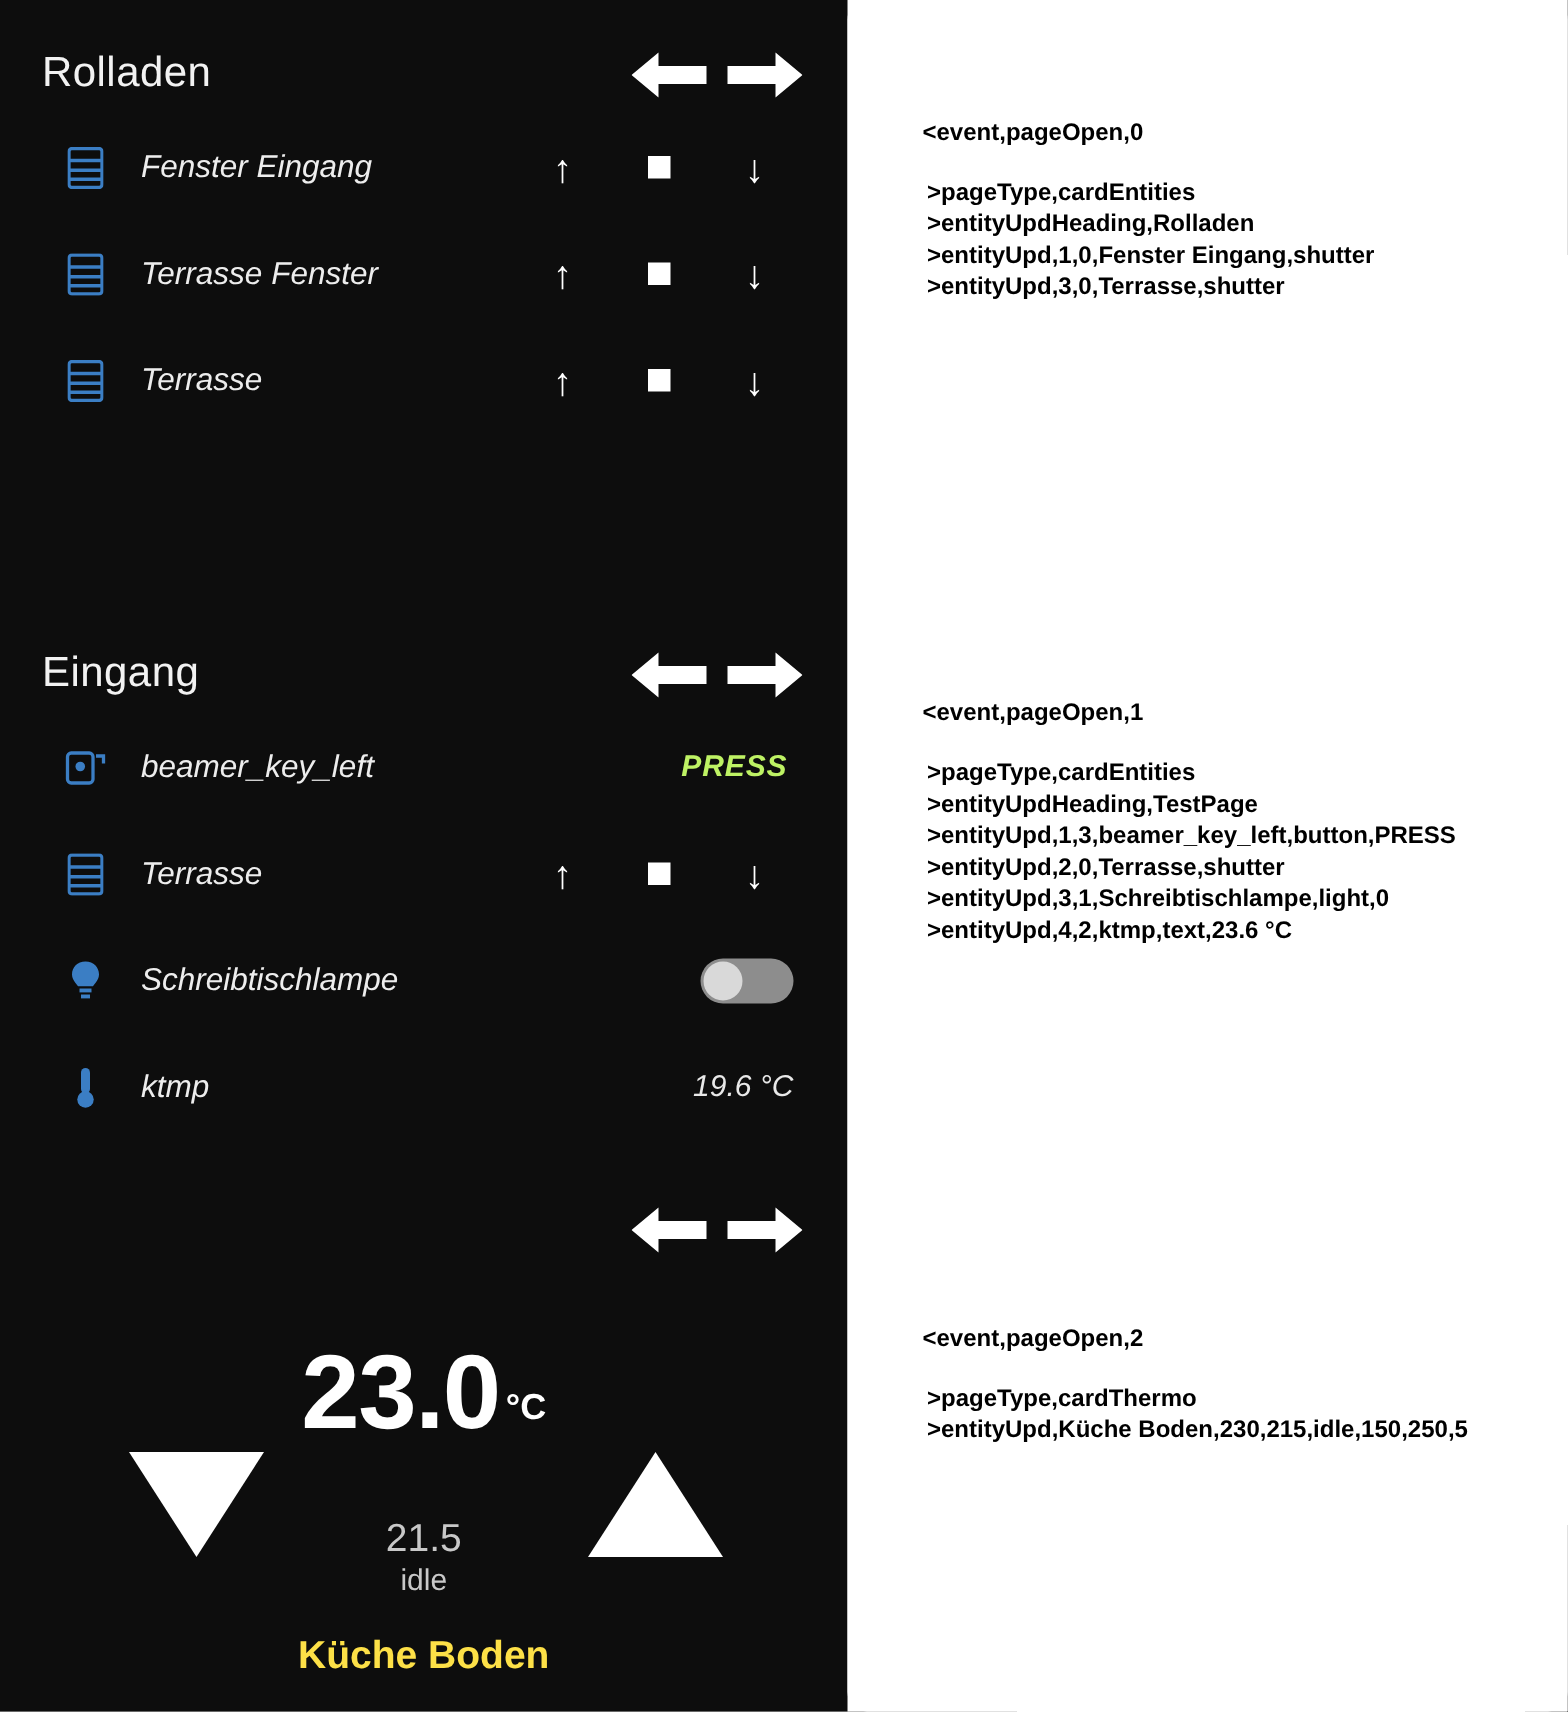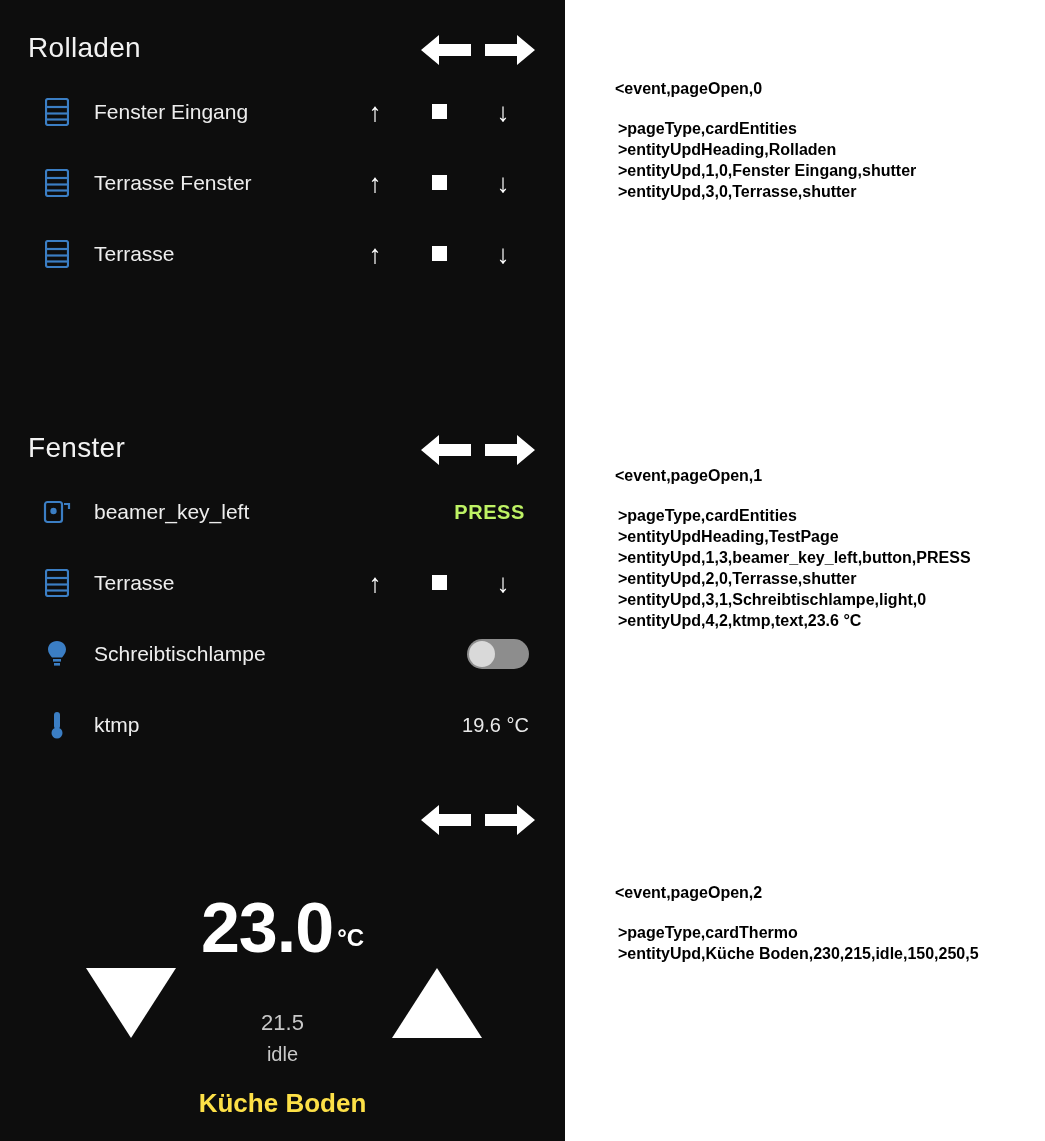--- a/index.html
+++ b/index.html
@@ -66,20 +66,21 @@
     display: block;
   }
   .arrow.left  { left: 0; }
   .arrow.right { left: 62px; }
   .arrow svg { display: block; }
 
   
   .rows {
     position: relative;
     margin-top: 6px;
+    font-style: italic;
   }
   .row {
     position: relative;
     height: 71px;
     display: flex;
     align-items: center;
   }
   .row-icon {
     position: absolute;
     left: 42px;
@@ -191,21 +192,21 @@
     color: #ffffff;
     vertical-align: super;
     margin-left: 4px;
   }
   .thermo-target {
     position: absolute;
     left: 0;
     right: 0;
     top: 170px;
     text-align: center;
-    font-size: 22px;
+    font-size: 26px;
     color: #c8c8c8;
   }
   .thermo-state {
     position: absolute;
     left: 0;
     right: 0;
     top: 203px;
     text-align: center;
     font-size: 20px;
     color: #c8c8c8;
@@ -351,21 +352,21 @@
               </span>
             <span class="sc down">↓</span>
           </span>
         </div>
 
       </div>
     </div>
 
     <div class="card card-testpage">
       <div class="card-head">
-        <div class="card-title">Fenster</div>
+        <div class="card-title">Eingang</div>
         <div class="nav-arrows">
           <span class="arrow left">
             <svg width="52" height="40" viewBox="0 0 52 40">
                 <polygon points="0,20 18,5 18,14 50,14 50,26 18,26 18,35" fill="#ffffff"></polygon>
               </svg>
           </span>
           <span class="arrow right">
             <svg width="52" height="40" viewBox="0 0 52 40">
                 <polygon points="52,20 34,5 34,14 2,14 2,26 34,26 34,35" fill="#ffffff"></polygon>
               </svg>

